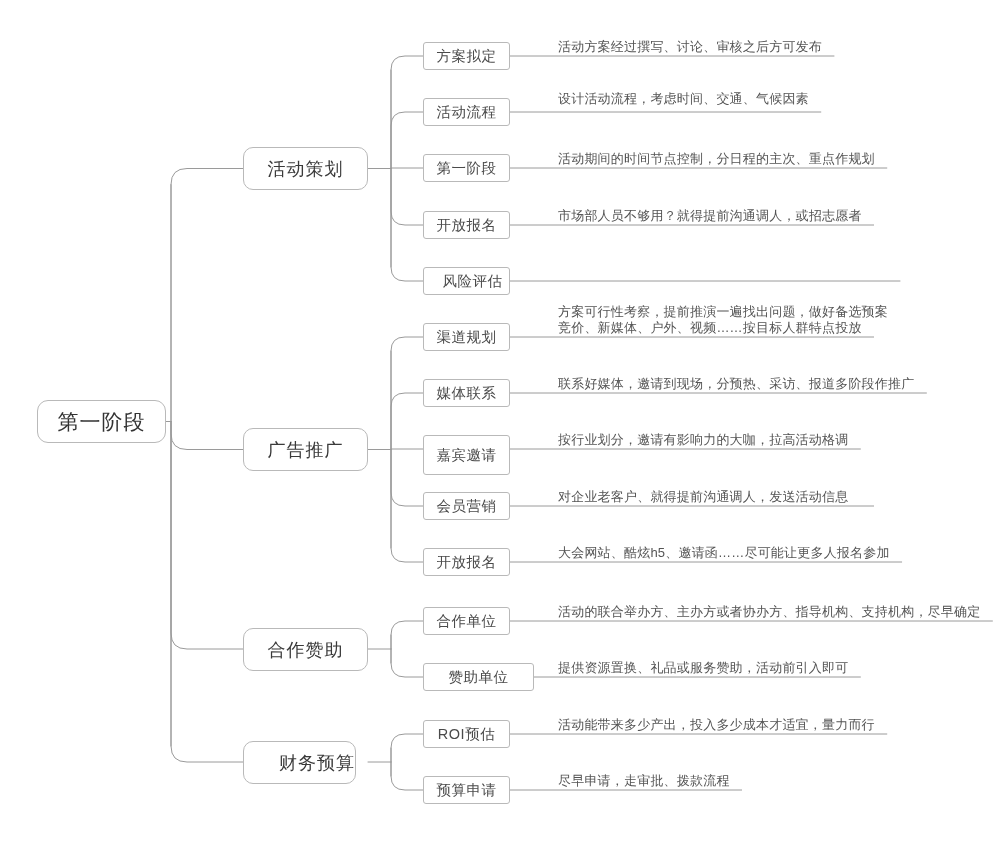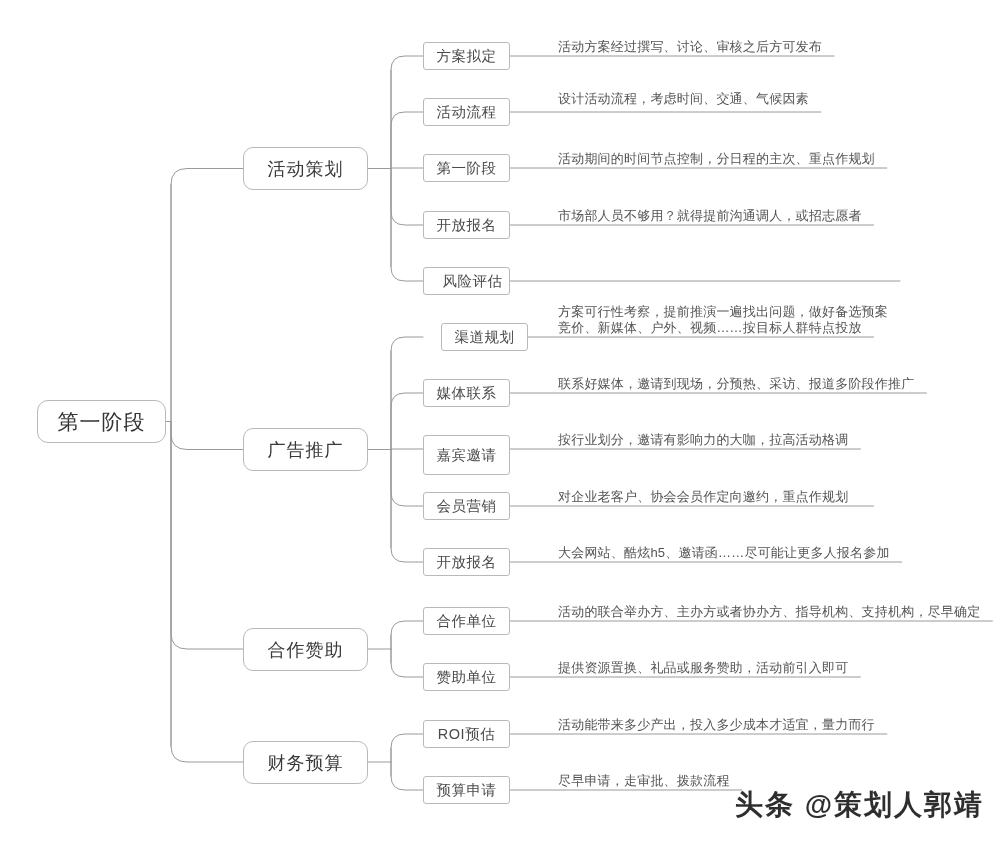--- a/index.html
+++ b/index.html
@@ -147,57 +147,56 @@
         <span>开放报名</span>
       </div>
       <div class="desc" style="left: 558px; top: 209px;">市场部人员不够用？就得提前沟通调人，或招志愿者</div>
       <div class="node node-leaf" style="left: 423px; top: 267px; width: 87px; height: 28px; padding-left: 12px;">
         <span>风险评估</span>
       </div>
       <div class="desc" style="left: 558px; top: 265px; margin-top: 40px;">方案可行性考察，提前推演一遍找出问题，做好备选预案</div>
       <div class="node node-branch" style="left: 243px; top: 428px; width: 125px; height: 43px;">
         <span>广告推广</span>
       </div>
-      <div class="node node-leaf" style="left: 441px; top: 323px; width: 87px; height: 28px;">
+      <div class="node node-leaf" style="left: 423px; top: 323px; width: 87px; height: 28px;">
         <span>渠道规划</span>
       </div>
       <div class="desc" style="left: 558px; top: 321px;">竞价、新媒体、户外、视频……按目标人群特点投放</div>
       <div class="node node-leaf" style="left: 423px; top: 379px; width: 87px; height: 28px;">
         <span>媒体联系</span>
       </div>
       <div class="desc" style="left: 558px; top: 377px;">联系好媒体，邀请到现场，分预热、采访、报道多阶段作推广</div>
       <div class="node node-leaf" style="left: 423px; top: 435px; width: 87px; height: 40px;">
         <span>嘉宾邀请</span>
       </div>
       <div class="desc" style="left: 558px; top: 433px;">按行业划分，邀请有影响力的大咖，拉高活动格调</div>
       <div class="node node-leaf" style="left: 423px; top: 492px; width: 87px; height: 28px;">
         <span>会员营销</span>
       </div>
-      <div class="desc" style="left: 558px; top: 490px;">对企业老客户、协会会员作定向邀约，重点作规划</div>
+      <div class="desc" style="left: 558px; top: 490px;">对企业老客户、就得提前沟通调人，发送活动信息</div>
       <div class="node node-leaf" style="left: 423px; top: 548px; width: 87px; height: 28px;">
         <span>开放报名</span>
       </div>
       <div class="desc" style="left: 558px; top: 546px;">大会网站、酷炫h5、邀请函……尽可能让更多人报名参加</div>
       <div class="node node-branch" style="left: 243px; top: 628px; width: 125px; height: 43px;">
         <span>合作赞助</span>
       </div>
       <div class="node node-leaf" style="left: 423px; top: 607px; width: 87px; height: 28px; align-items: center;">
         <span>合作单位</span>
       </div>
       <div class="desc" style="left: 558px; top: 605px;">活动的联合举办方、主办方或者协办方、指导机构、支持机构，尽早确定</div>
-      <div class="node node-leaf" style="left: 423px; top: 663px; width: 87px; height: 28px;">
+      <div class="node node-leaf" style="left: 423px; top: 663px; width: 111px; height: 28px;">
         <span>赞助单位</span>
       </div>
       <div class="desc" style="left: 558px; top: 661px;">提供资源置换、礼品或服务赞助，活动前引入即可</div>
-      <div class="node node-branch" style="left: 243px; top: 741px; width: 125px; height: 43px;">
+      <div class="node node-branch" style="left: 243px; top: 741px; width: 113px; height: 43px; justify-content: flex-end;">
         <span>财务预算</span>
       </div>
       <div class="node node-leaf" style="left: 423px; top: 720px; width: 87px; height: 28px;">
         <span>ROI预估</span>
       </div>
       <div class="desc" style="left: 558px; top: 718px;">活动能带来多少产出，投入多少成本才适宜，量力而行</div>
       <div class="node node-leaf" style="left: 423px; top: 776px; width: 87px; height: 28px;">
         <span>预算申请</span>
       </div>
       <div class="desc" style="left: 558px; top: 774px;">尽早申请，走审批、拨款流程</div>
     </div>
-  <div class="watermark">头条 @策划人郭靖</div>
 </div>
 
 </body></html>

